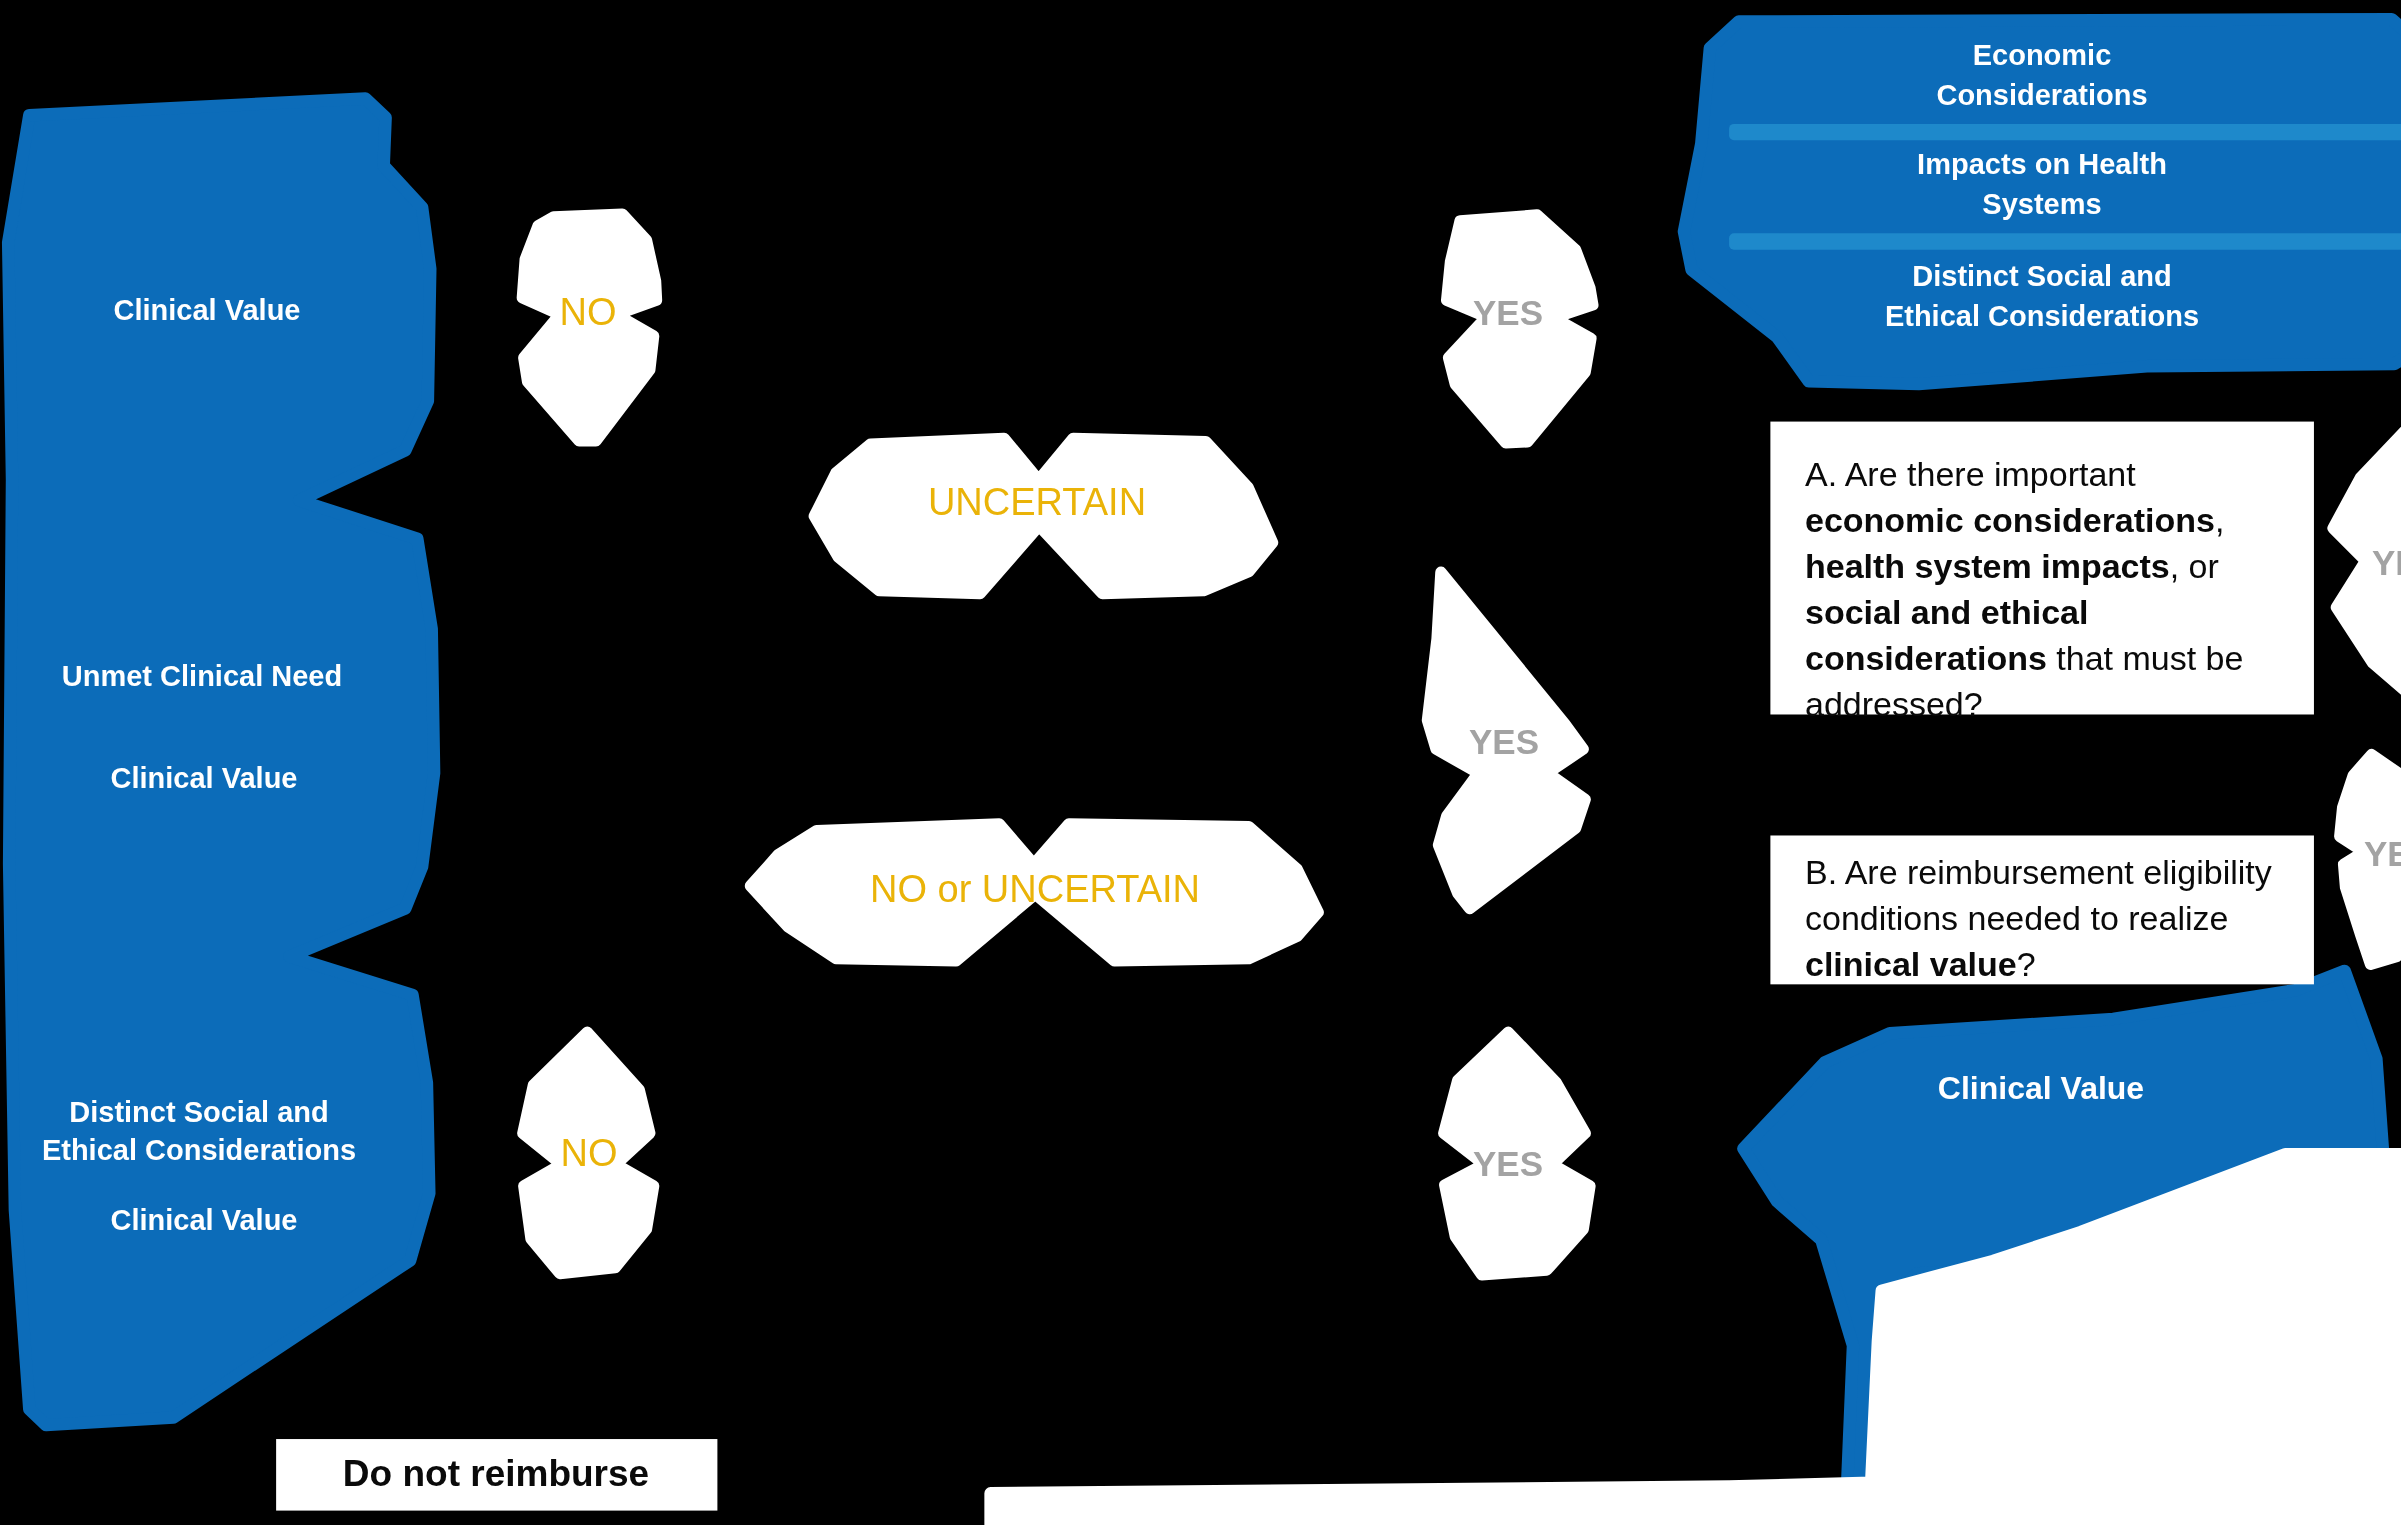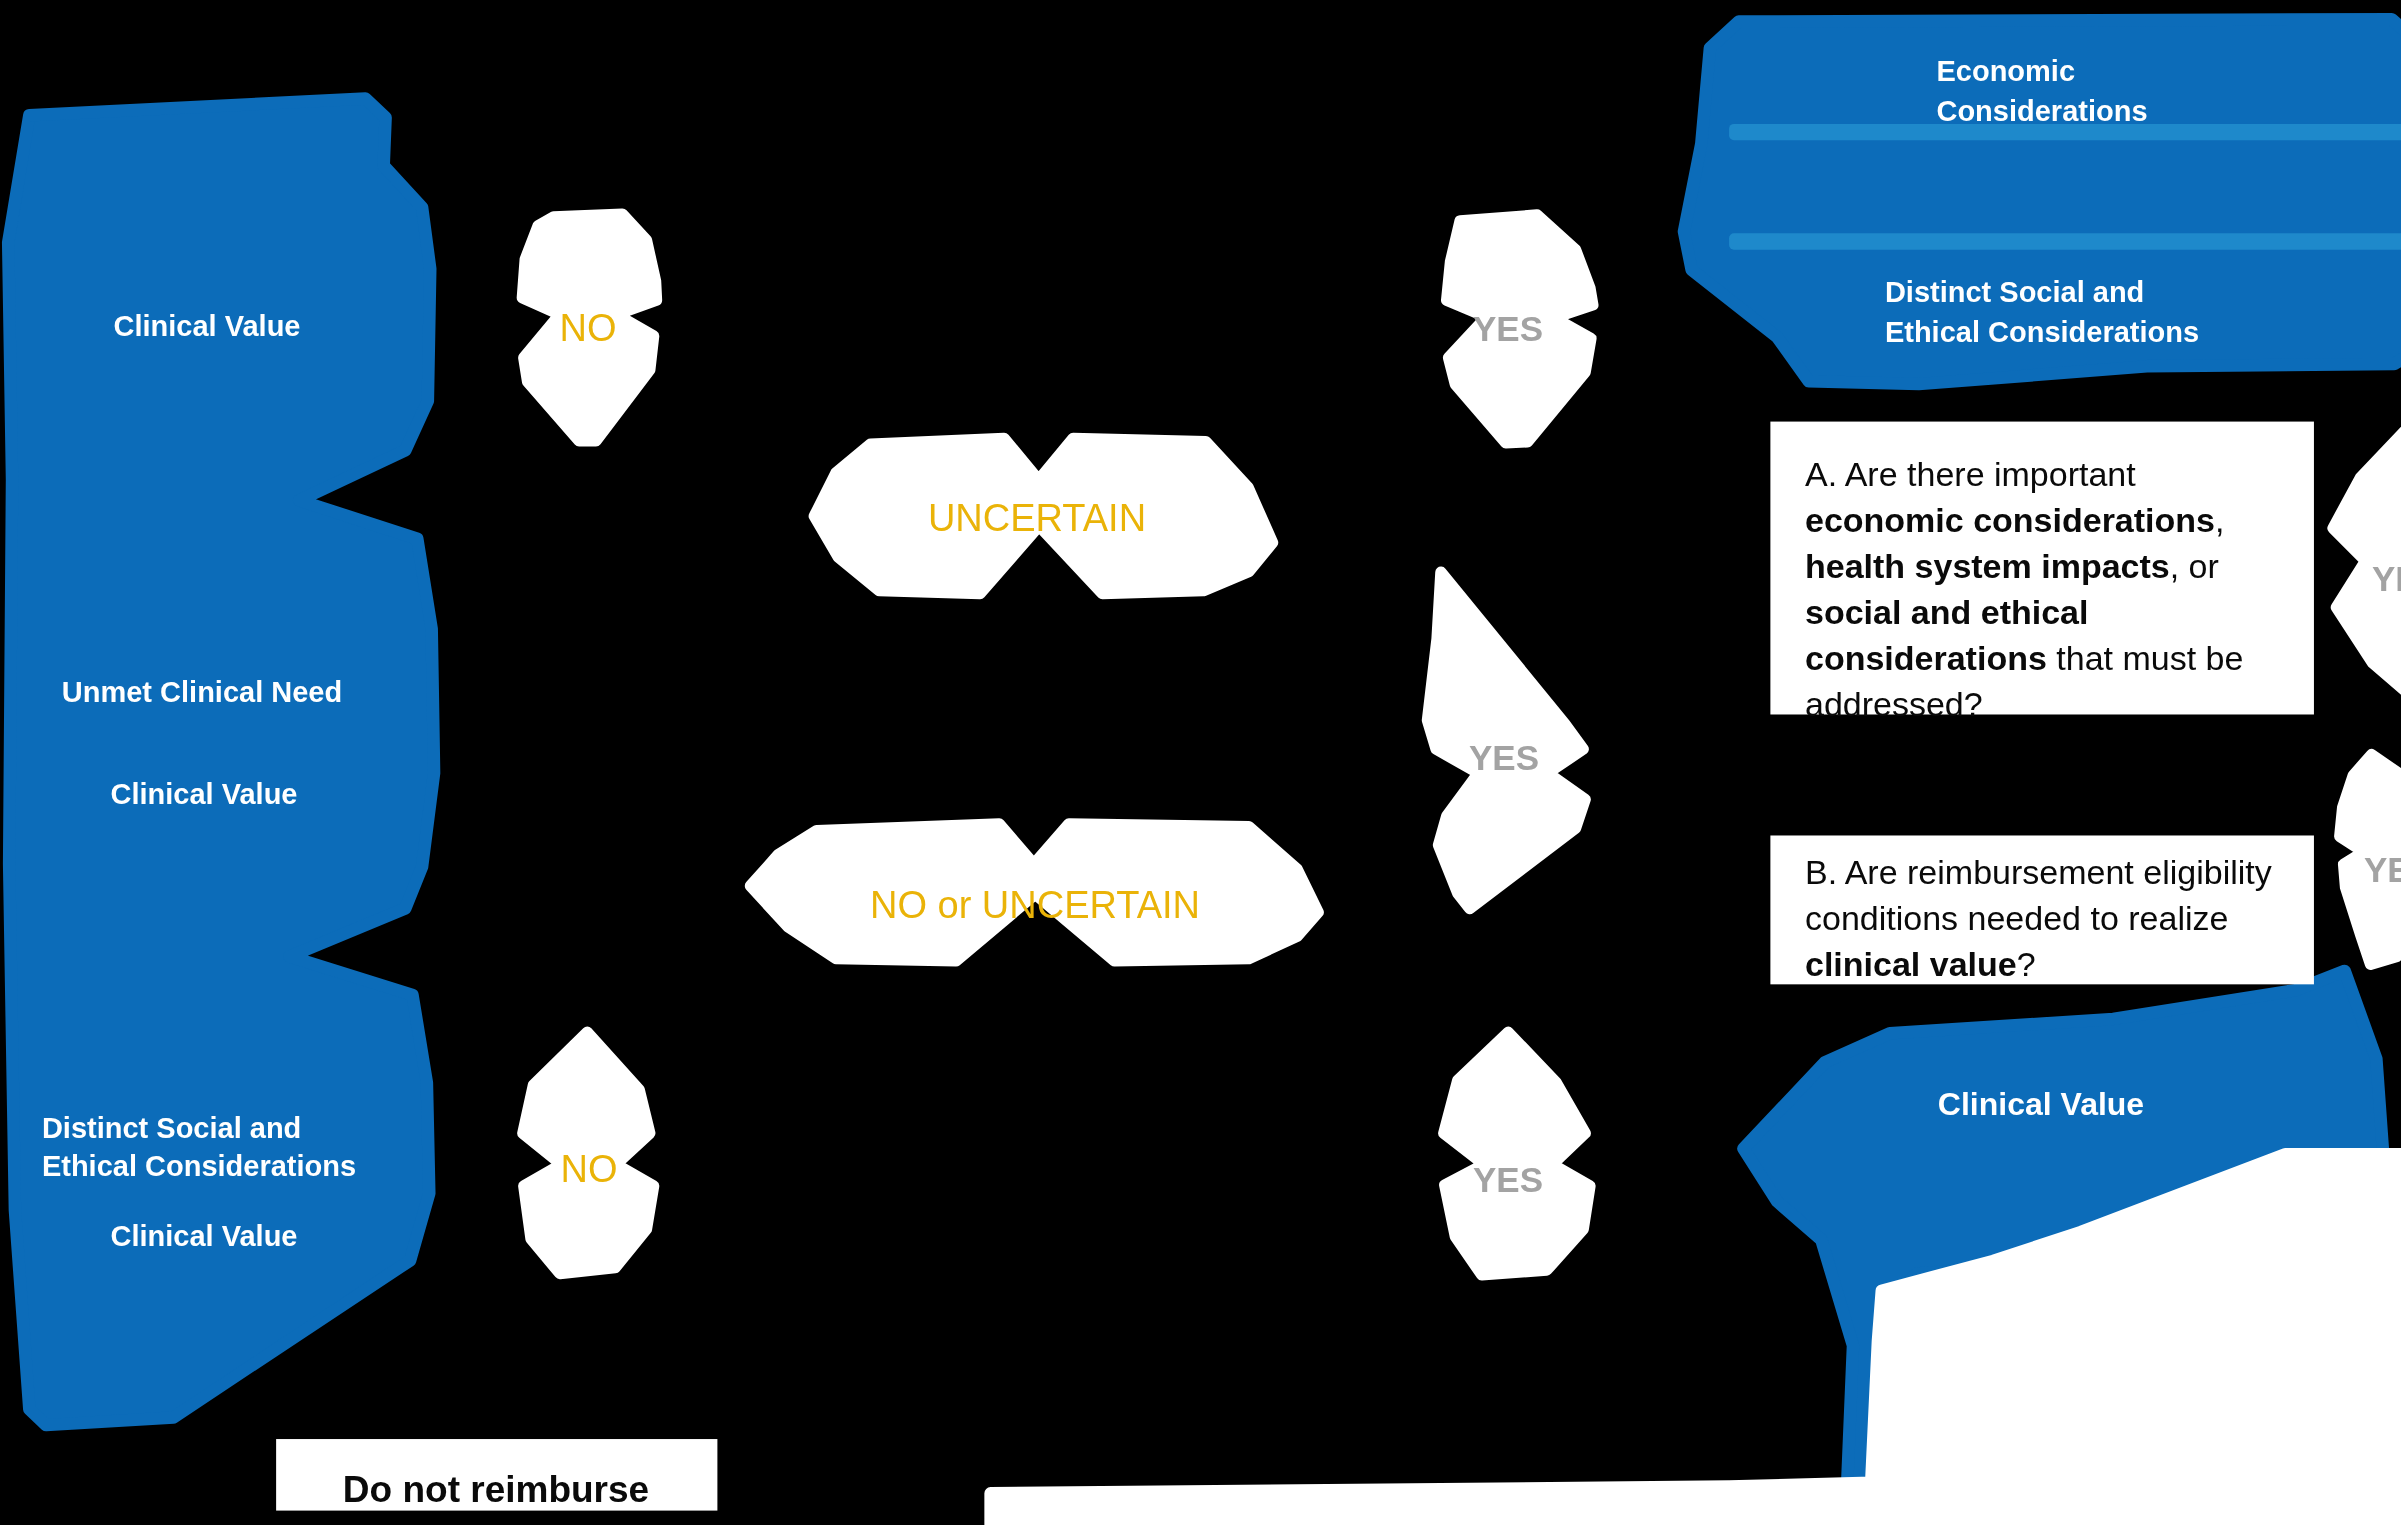--- a/index.html
+++ b/index.html
@@ -1,19 +1,19 @@
 <!DOCTYPE html>
 <html style="font-size:7.7px"><head>
 <meta charset="utf-8">
 <style>
   html,body{margin:0;padding:0;background:#000;}
   #stage{position:relative;width:2882px;height:1525px;background:#000;overflow:hidden;
          font-family:"Liberation Sans","DejaVu Sans",sans-serif;}
   #shapes{position:absolute;left:0;top:0;}
-  .lbl{position:absolute;transform:translate(-50%,-50%);text-align:left;white-space:nowrap;margin-top:16px;}
+  .lbl{position:absolute;transform:translate(-50%,-50%);text-align:center;white-space:nowrap;}
   .blue-lbl{color:#fff;font-weight:bold;font-size:29px;line-height:38px;}
   .panel-lbl{color:#fff;font-weight:bold;font-size:29px;line-height:40px;}
   .conn-lbl{color:#eab308;font-size:38px;}
   .yes-lbl{color:#a3a3a3;font-size:35px;font-weight:bold;}
   .outcome-lbl{color:#0a0a0a;font-size:37px;font-weight:bold;}
   .qbox{position:absolute;color:#0a0a0a;font-size:34px;line-height:46px;text-align:left;}
   .qbox b{font-weight:bold;}
 </style>
 </head>
 <body>
@@ -56,20 +56,24 @@
   <div class="lbl blue-lbl" style="left:199px;top:1131px;">
     <div>Distinct Social and</div>
     <div>Ethical Considerations</div>
   </div>
   <div class="lbl blue-lbl" style="left:204px;top:1220px;">Clinical Value</div>
 
   <div class="lbl panel-lbl" style="left:2042px;top:75px;">
     <div>Economic</div>
     <div>Considerations</div>
   </div>
+  <div class="lbl panel-lbl" style="left:2042px;top:184px;">
+    <div>Impacts on Health</div>
+    <div>Systems</div>
+  </div>
   <div class="lbl panel-lbl" style="left:2042px;top:296px;">
     <div>Distinct Social and</div>
     <div>Ethical Considerations</div>
   </div>
 
   <div class="lbl conn-lbl" style="left:588px;top:312px;">NO</div>
   <div class="lbl conn-lbl" style="left:1037px;top:502px;">UNCERTAIN</div>
   <div class="lbl yes-lbl" style="left:1508px;top:313px;">YES</div>
   <div class="lbl conn-lbl" style="left:1035px;top:889px;">NO or UNCERTAIN</div>
   <div class="lbl yes-lbl" style="left:1504px;top:742px;">YES</div>

